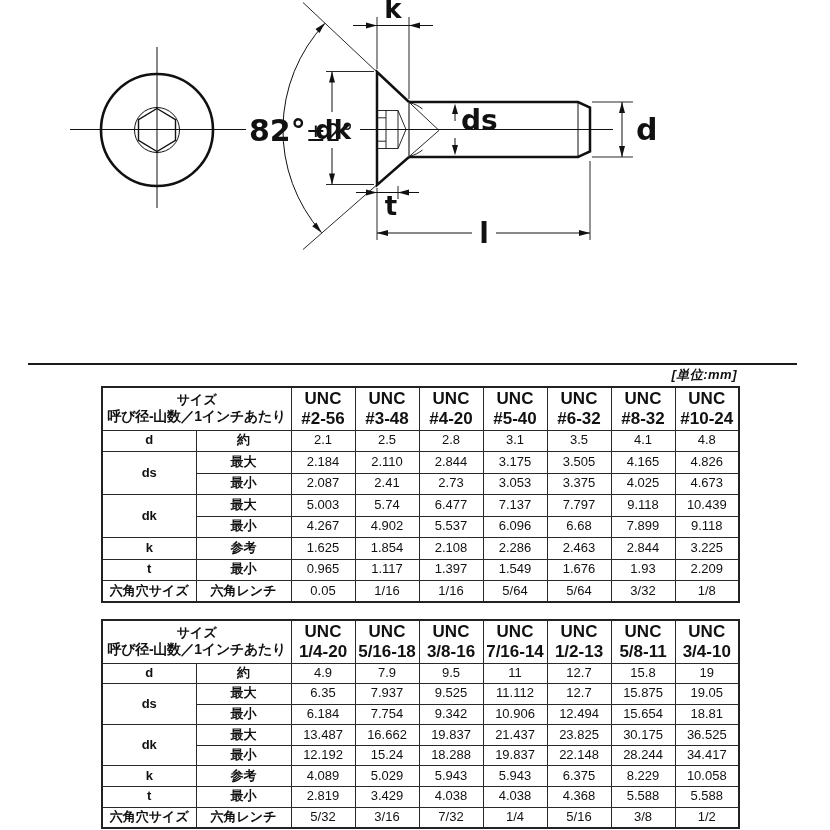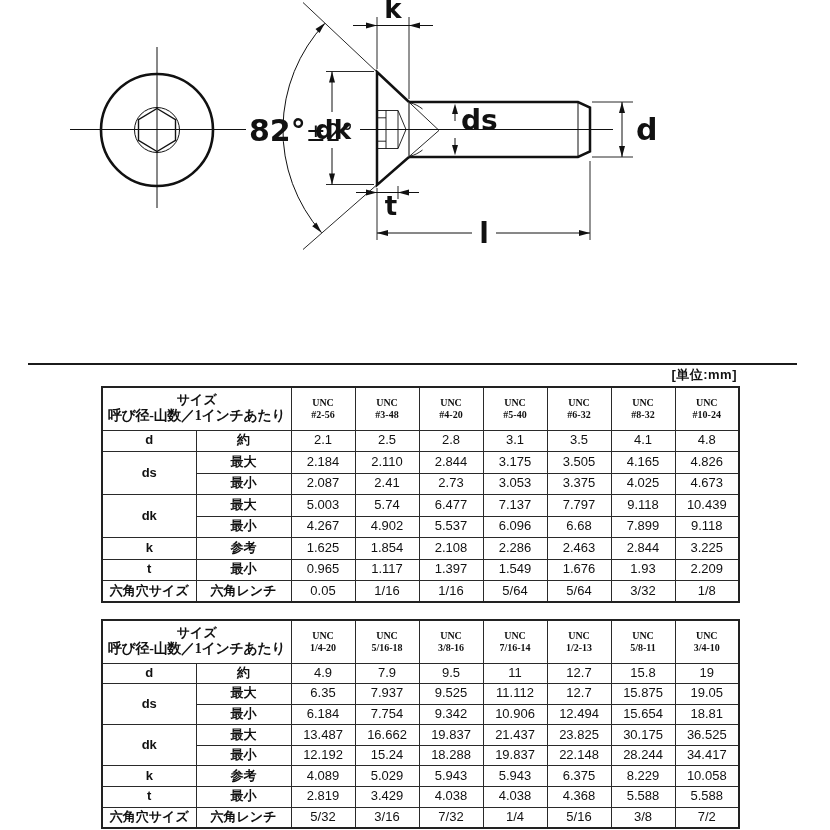--- a/index.html
+++ b/index.html
@@ -5,33 +5,33 @@
   html,body{margin:0;padding:0;background:#ffffff;}
   body{width:830px;height:830px;overflow:hidden;
        font-family:"Liberation Sans","DejaVu Sans",sans-serif;color:#111;}
   .canvas{position:relative;width:830px;height:830px;background:#fff;}
 
   svg.drawing{position:absolute;left:0;top:0;}
   svg .lbl{font-family:"DejaVu Sans","Liberation Sans",sans-serif;font-weight:bold;fill:#111;}
 
   .rule{position:absolute;left:28px;top:363px;width:769px;height:2px;background:#1b1b1b;}
   .unit{position:absolute;left:597px;top:366px;width:140px;text-align:right;
-        font-size:13px;font-weight:bold;letter-spacing:0.5px;}
+        font-size:13px;font-weight:bold;letter-spacing:0.5px;font-style:italic;}
 
   table.spec{position:absolute;left:101px;border-collapse:collapse;table-layout:fixed;
              width:639px;text-align:center;background:#fff;
              border:2px solid #222;}
   table.spec th,table.spec td{border:1px solid #2a2a2a;padding:0;font-size:13px;
              line-height:1.15;overflow:hidden;white-space:nowrap;}
-  table.spec thead tr{height:43px;font-family:Liberation Serif, serif;}
+  table.spec thead tr{height:43px;}
   #t0{top:386px;} #t0 tbody tr{height:21.5px;}
   #t1{top:619px;} #t1 tbody tr{height:20.6px;}
   .size-head .sz1{font-weight:bold;font-size:13px;}
   .size-head .sz2{font-weight:bold;font-size:14px;letter-spacing:-0.3px;}
-  th.col-h div{font-weight:bold;font-size:10px;}
+  th.col-h div{font-weight:bold;font-size:17px;}
   td.param{font-weight:bold;}
   td.type{font-weight:bold;}
   td.val{font-weight:normal;}
 </style>
 </head>
 <body>
 
 <div class="canvas">
 
   <svg class="drawing" width="830" height="362" viewBox="0 0 830 362" fill="none" stroke="#111" stroke-linecap="butt">
@@ -399,17 +399,17 @@
         </tr>
         <tr>
           <td class="param" rowspan="1">六角穴サイズ</td>
           <td class="type">六角レンチ</td>
           <td class="val">5/32</td>
           <td class="val">3/16</td>
           <td class="val">7/32</td>
           <td class="val">1/4</td>
           <td class="val">5/16</td>
           <td class="val">3/8</td>
-          <td class="val">7/2</td>
+          <td class="val">1/2</td>
         </tr>
       </tbody>
   </table>
 </div>
 
 </body></html>

